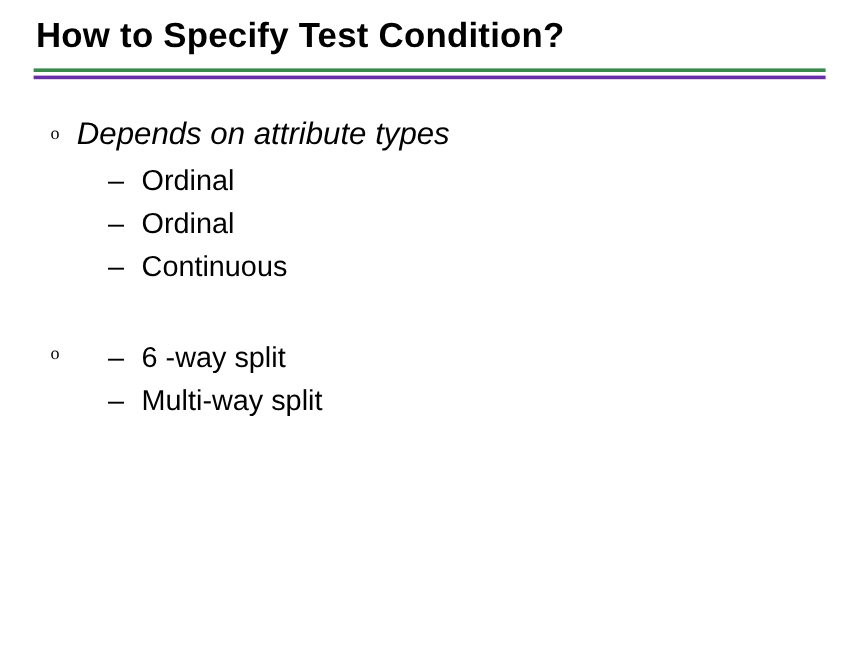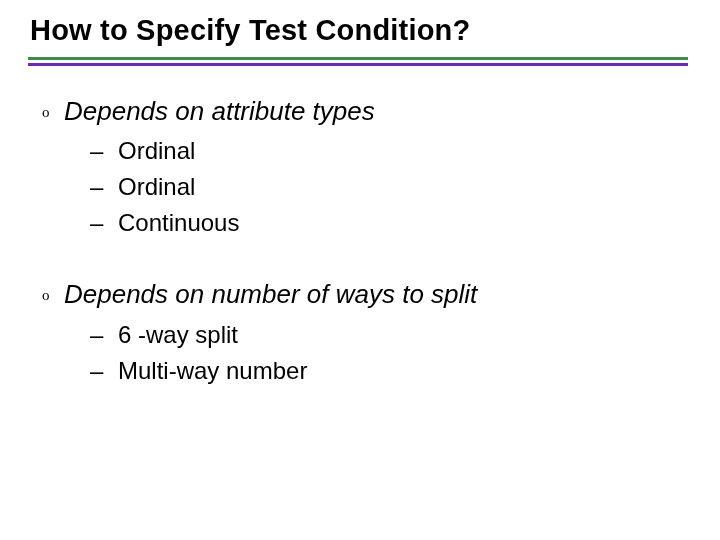--- a/index.html
+++ b/index.html
@@ -103,28 +103,27 @@
             <span class="sub-dash">–</span>
             <span>Continuous</span>
           </div>
         </div>
       </div>
     </div>
 
     <div class="top-item">
       <div class="top-bullet">o</div>
       <div class="top-body">
-        <div class="top-text">Depends on number of ways to split</div>
         <div class="sub-list">
           <div class="sub-item">
             <span class="sub-dash">–</span>
             <span>6 -way split</span>
           </div>
           <div class="sub-item">
             <span class="sub-dash">–</span>
-            <span>Multi-way number</span>
+            <span>Multi-way split</span>
           </div>
         </div>
       </div>
     </div>
 
   </div>
 </div>
 
 </body></html>

